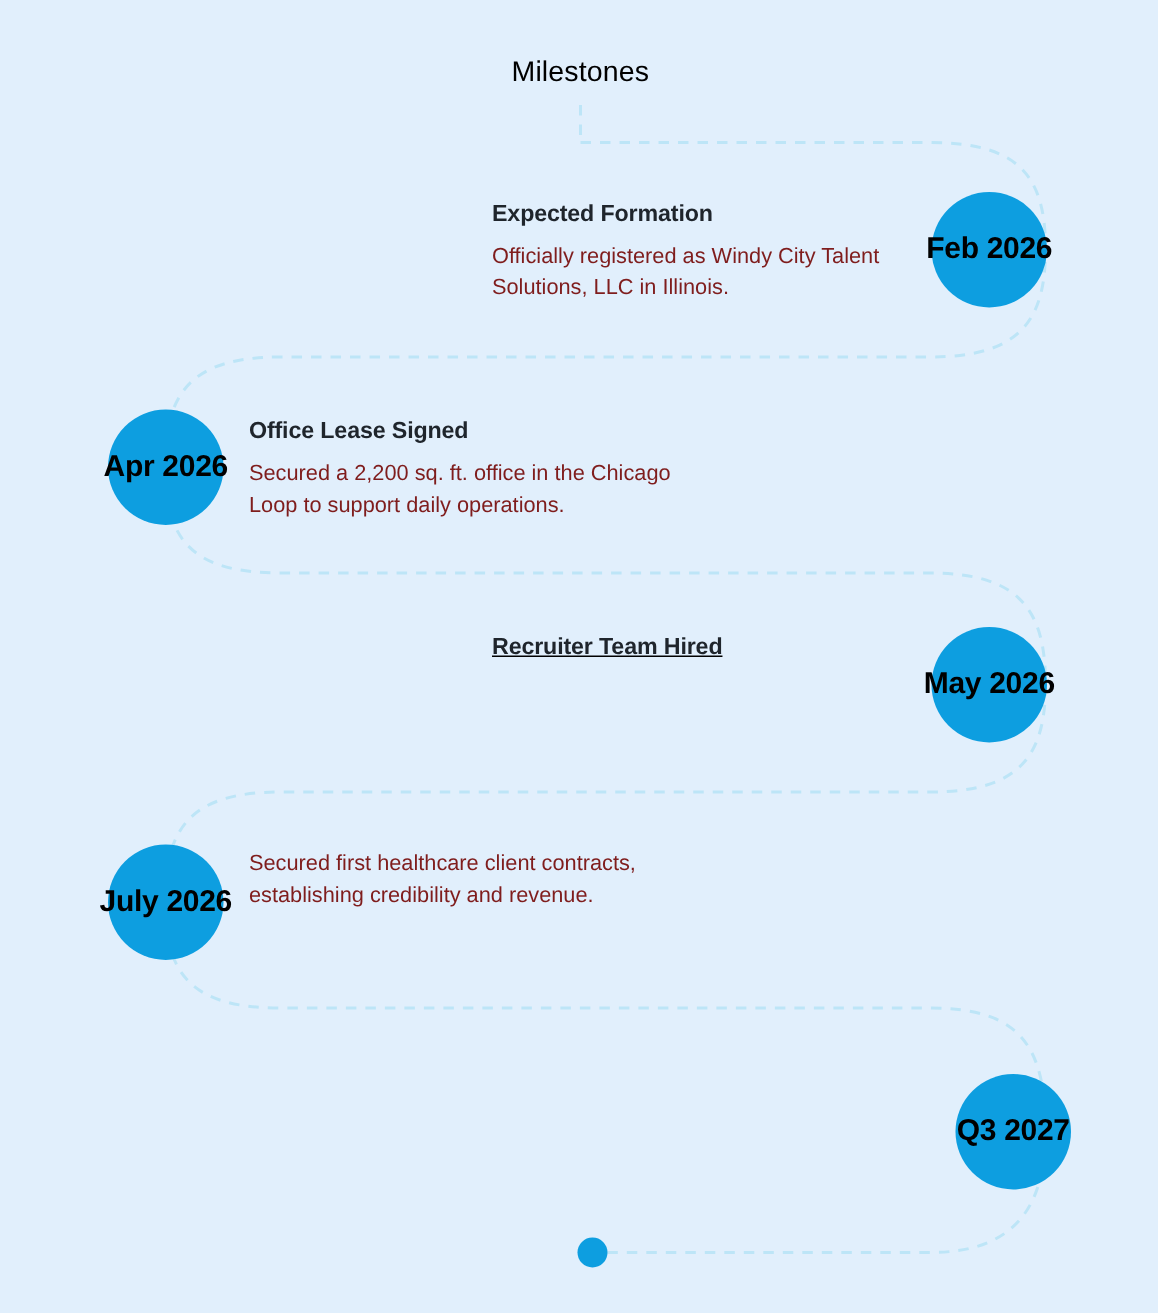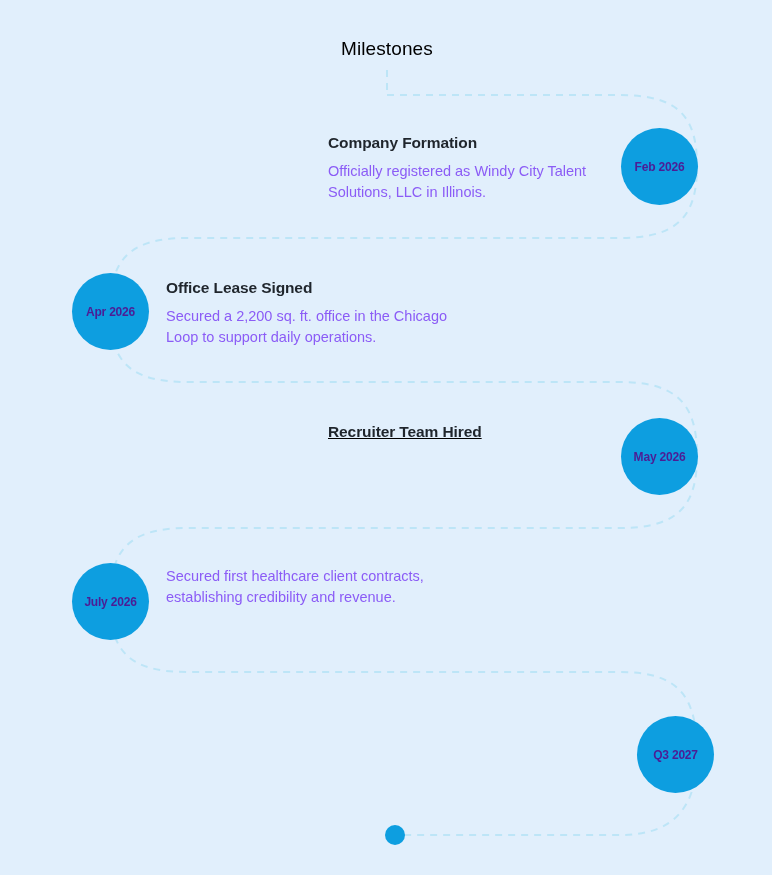--- a/index.html
+++ b/index.html
@@ -61,40 +61,40 @@
     font-weight: 700;
     color: #1f252c;
     letter-spacing: -0.1px;
     white-space: nowrap;
     margin-bottom: 9px;
   }
 
   .milestone-desc {
     font-size: 14.5px;
     font-weight: 400;
-    color: #8b5cf6;
+    color: #7f1d1d;
     line-height: 1.45;
     white-space: pre-line;
   }
 
   
   .date-bubble {
     position: absolute;
     width: 77px;
     height: 77px;
     border-radius: 50%;
     background: #0d9ee0;
     display: flex;
     align-items: center;
     justify-content: center;
   }
 
   .date-bubble-label {
-    color: #4c1d95;
-    font-size: 12px;
+    color: #000000;
+    font-size: 20px;
     font-weight: 700;
     letter-spacing: -0.2px;
     white-space: nowrap;
   }
 
   
   #end-dot {
     position: absolute;
     width: 20px;
     height: 20px;
@@ -129,21 +129,21 @@
              L 620 672
              C 680 672 697 697 697 754
              C 697 805 676 835 620 835
              L 395 835" fill="none" stroke="#bde5f7" stroke-width="2" stroke-dasharray="7 6" stroke-linecap="butt"></path>
   </svg>
 
   <div id="page-title">Milestones</div>
 
   <div class="milestone">
     <div class="milestone-text" style="left:328px; top:134px; width:290px;">
-      <div class="milestone-title">Company Formation</div>
+      <div class="milestone-title">Expected Formation</div>
       <div class="milestone-desc">Officially registered as Windy City Talent
 Solutions, LLC in Illinois.</div>
     </div>
     <div class="date-bubble" style="left:621px; top:128px;">
       <span class="date-bubble-label">Feb 2026</span>
     </div>
   </div>
 
   <div class="milestone">
     <div class="milestone-text" style="left:166px; top:279px; width:300px;">

